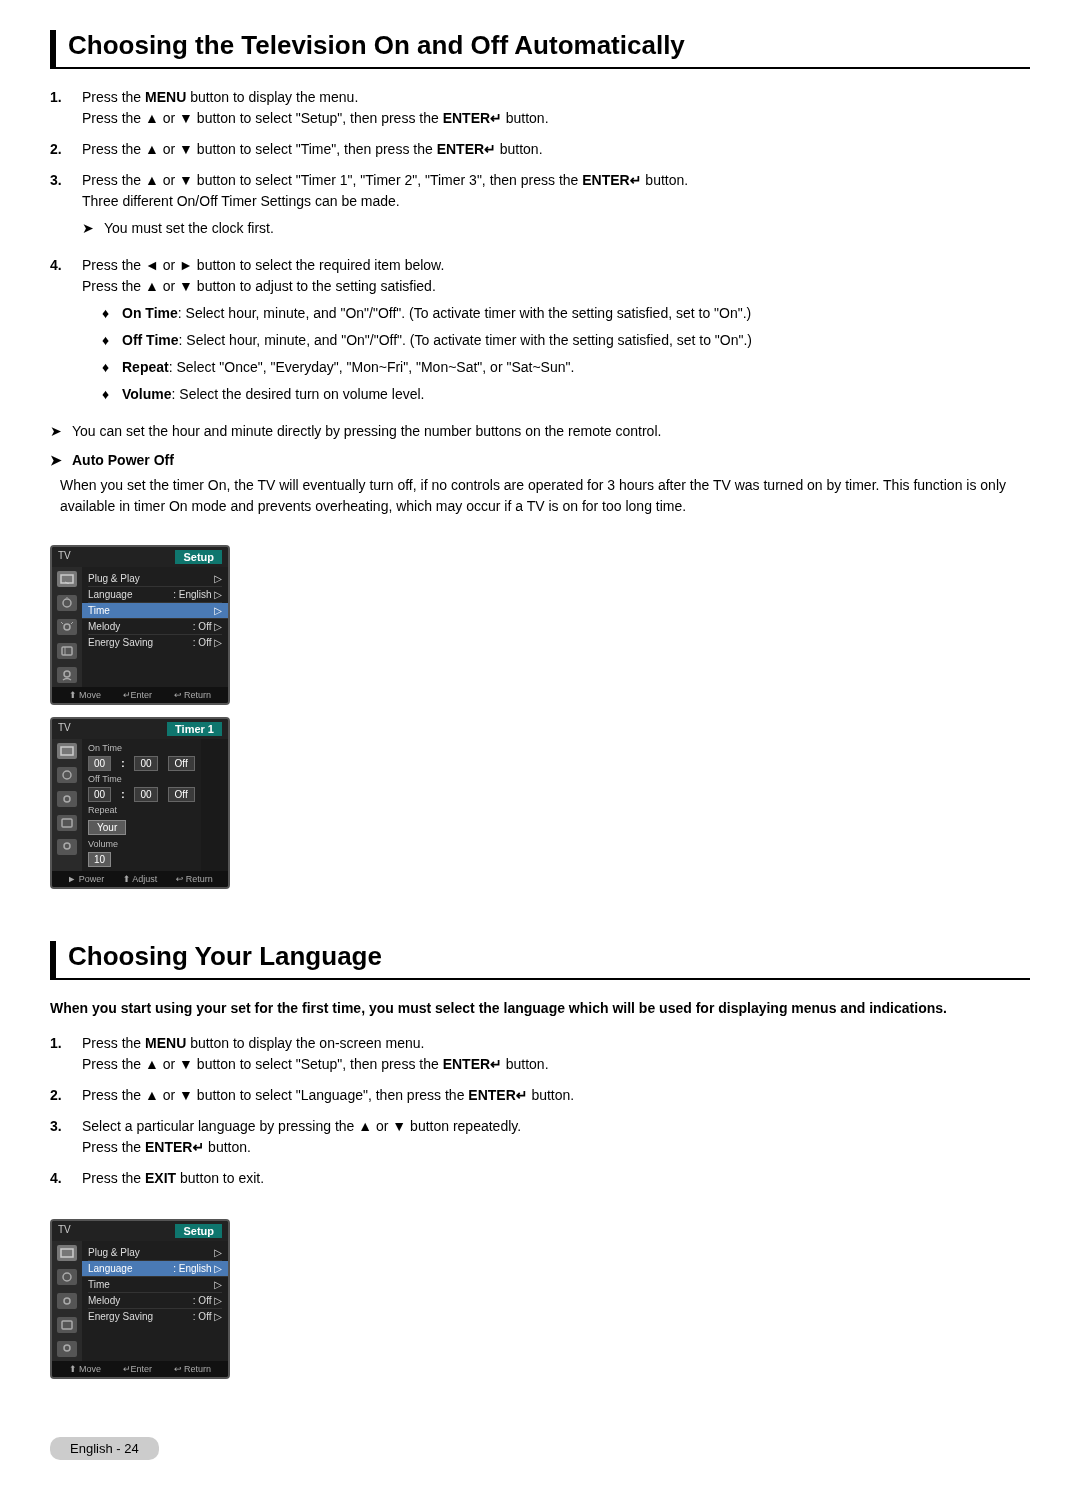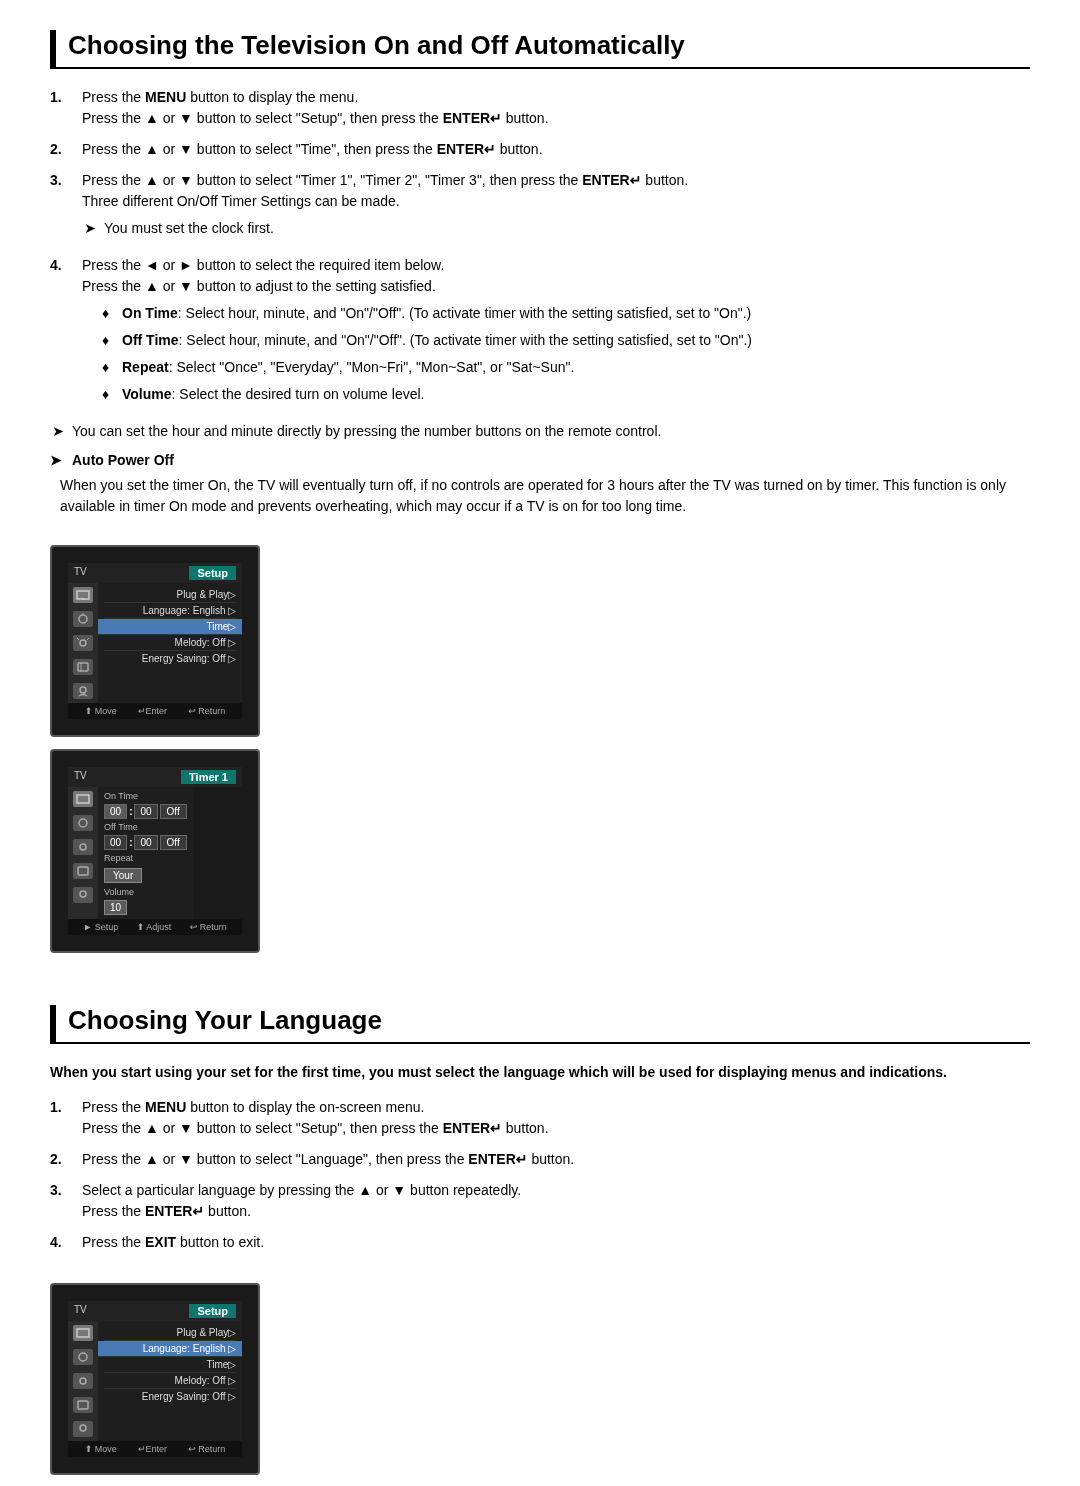--- a/index.html
+++ b/index.html
@@ -79,21 +79,20 @@
     .bullet-list li::before {
       content: "♦";
       min-width: 14px;
     }
 
     .arrow-note {
       display: flex;
       gap: 6px;
       margin: 6px 0 6px 0;
       line-height: 1.5;
-      text-align: center;
     }
     .arrow-note::before {
       content: "➤";
       min-width: 16px;
     }
 
     .arrow-bold {
       display: flex;
       gap: 6px;
       margin: 8px 0 4px 0;
@@ -109,22 +108,22 @@
       margin-left: 10px;
       line-height: 1.5;
       margin-bottom: 8px;
     }
 
     
     .tv-screen {
       background: #1a1a1a;
       border: 2px solid #555;
       border-radius: 4px;
-      padding: 16px;
-      width: 210px;
+      padding: 0;
+      width: 180px;
       margin-bottom: 12px;
       overflow: hidden;
     }
 
     .tv-header {
       display: flex;
       justify-content: space-between;
       background: #222;
       padding: 3px 6px;
       font-size: 11px;
@@ -172,21 +171,21 @@
     .tv-main {
       flex: 1;
       background: #1e1e1e;
       padding: 4px 6px;
       font-size: 10px;
       color: #ddd;
     }
 
     .tv-row {
       display: flex;
-      justify-content: flex-end;
+      justify-content: space-between;
       padding: 2px 0;
       border-bottom: 1px solid #333;
     }
     .tv-row:last-child { border-bottom: none; }
     .tv-row.highlighted {
       background: #4a7ab5;
       color: #fff;
       margin: 0 -6px;
       padding: 2px 6px;
     }
@@ -208,21 +207,21 @@
       color: #ddd;
     }
     .tv-timer-row {
       margin-bottom: 3px;
       font-size: 9px;
       color: #bbb;
     }
     .tv-timer-inputs {
       display: flex;
       align-items: center;
-      gap: 2px;
+      gap: 10px;
       margin-bottom: 3px;
       justify-content: center;
     }
     .tv-timer-box {
       background: #3a3a3a;
       border: 1px solid #666;
       padding: 1px 5px;
       font-size: 10px;
       color: #fff;
       min-width: 22px;
@@ -474,21 +473,21 @@
             <div>
               <span class="tv-timer-once">Your</span>
             </div>
             <div class="tv-timer-row" style="margin-top:4px;">Volume</div>
             <div>
               <span class="tv-timer-vol">10</span>
             </div>
           </div>
         </div>
         <div class="tv-footer">
-          <span>► Setup</span>
+          <span>► Power</span>
           <span>⬆ Adjust</span>
           <span>↩ Return</span>
         </div>
       </div>
 
     </div>
   </div>
 </div>
 
 <div class="section">

